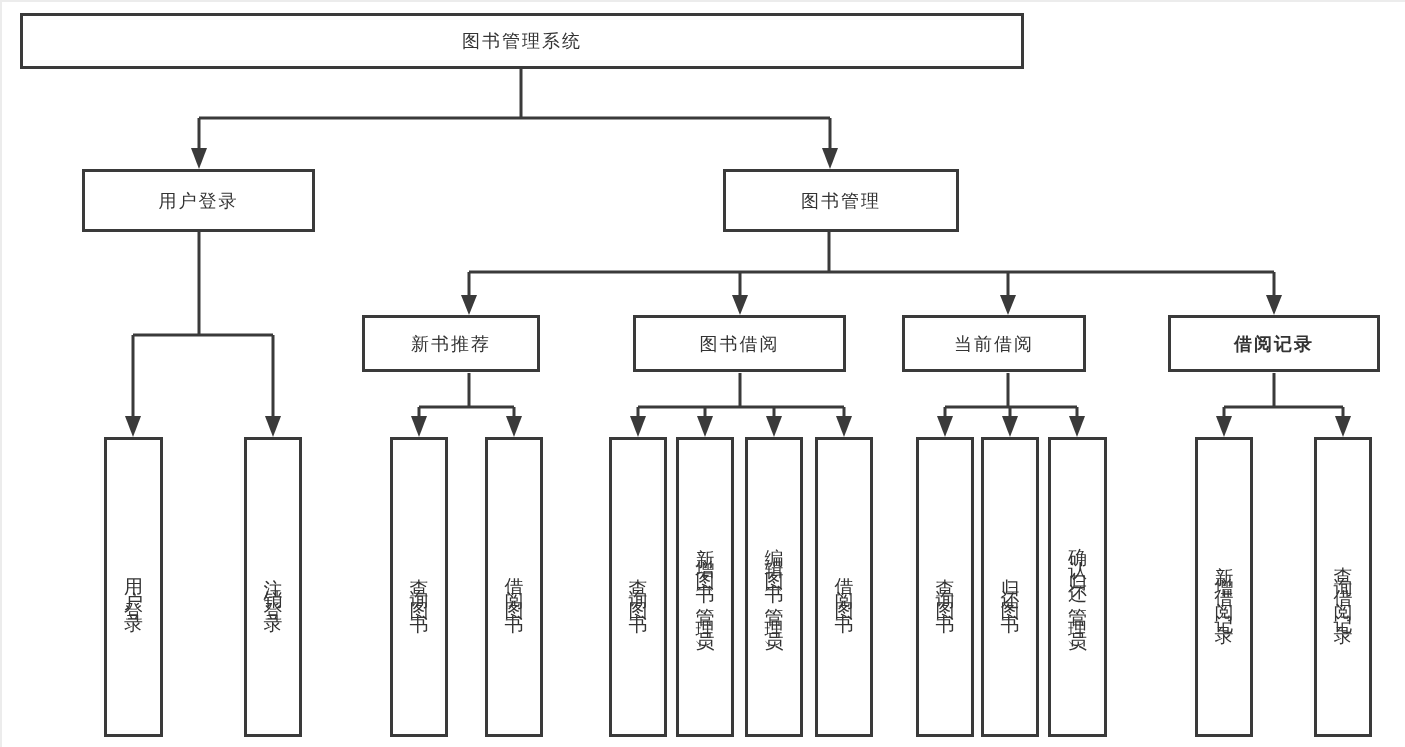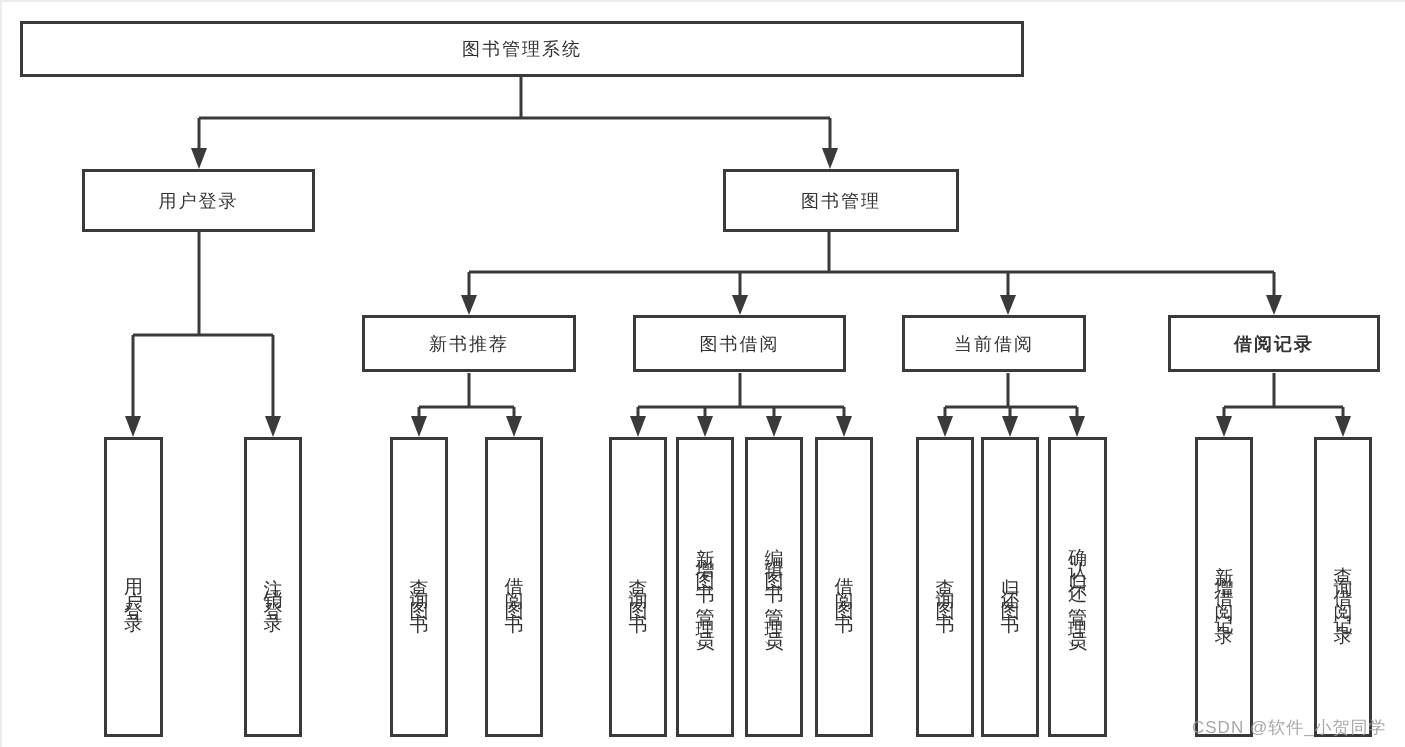--- a/index.html
+++ b/index.html
@@ -22,26 +22,26 @@
     box-sizing:border-box;
     border:3px solid #3a3a3a;
     background:#ffffff;
     display:flex;
     align-items:center;
     justify-content:center;
     font-size:18px;
     letter-spacing:2px;
     color:#333333;
   }
-  #node-root{left:20px;top:13px;width:1004px;height:56px;margin-top:8px;}
+  #node-root{left:20px;top:13px;width:1004px;height:56px;}
   .lvl1{top:169px;height:63px;}
   #node-user-login{left:82px;width:233px;}
   #node-book-mgmt{left:711px;width:236px;margin-left:12px;}
   .lvl2{top:315px;height:57px;}
-  #node-l2-0{left:362px;width:214px;}
+  #node-l2-0{left:362px;width:178px;}
   #node-l2-1{left:633px;width:213px;text-align:right;}
   #node-l2-2{left:902px;width:184px;}
   #node-l2-3{left:1168px;width:212px;font-weight:bold;}
 
   .leaf{
     position:absolute;
     top:437px;
     width:58px;height:300px;
     box-sizing:border-box;
     border:3px solid #3a3a3a;
@@ -169,15 +169,14 @@
   <div class="leaf" style="left:1048px;width:59px;">
     <span class="vtext">确认归还（管理员）</span>
   </div>
   <div class="leaf" style="left:1195px;">
     <span class="vtext">新增借阅记录</span>
   </div>
   <div class="leaf" style="left:1314px;">
     <span class="vtext">查询借阅记录</span>
   </div>
 
-  <div id="watermark">CSDN @软件_小贺同学</div>
 
 </div>
 
 </body></html>

